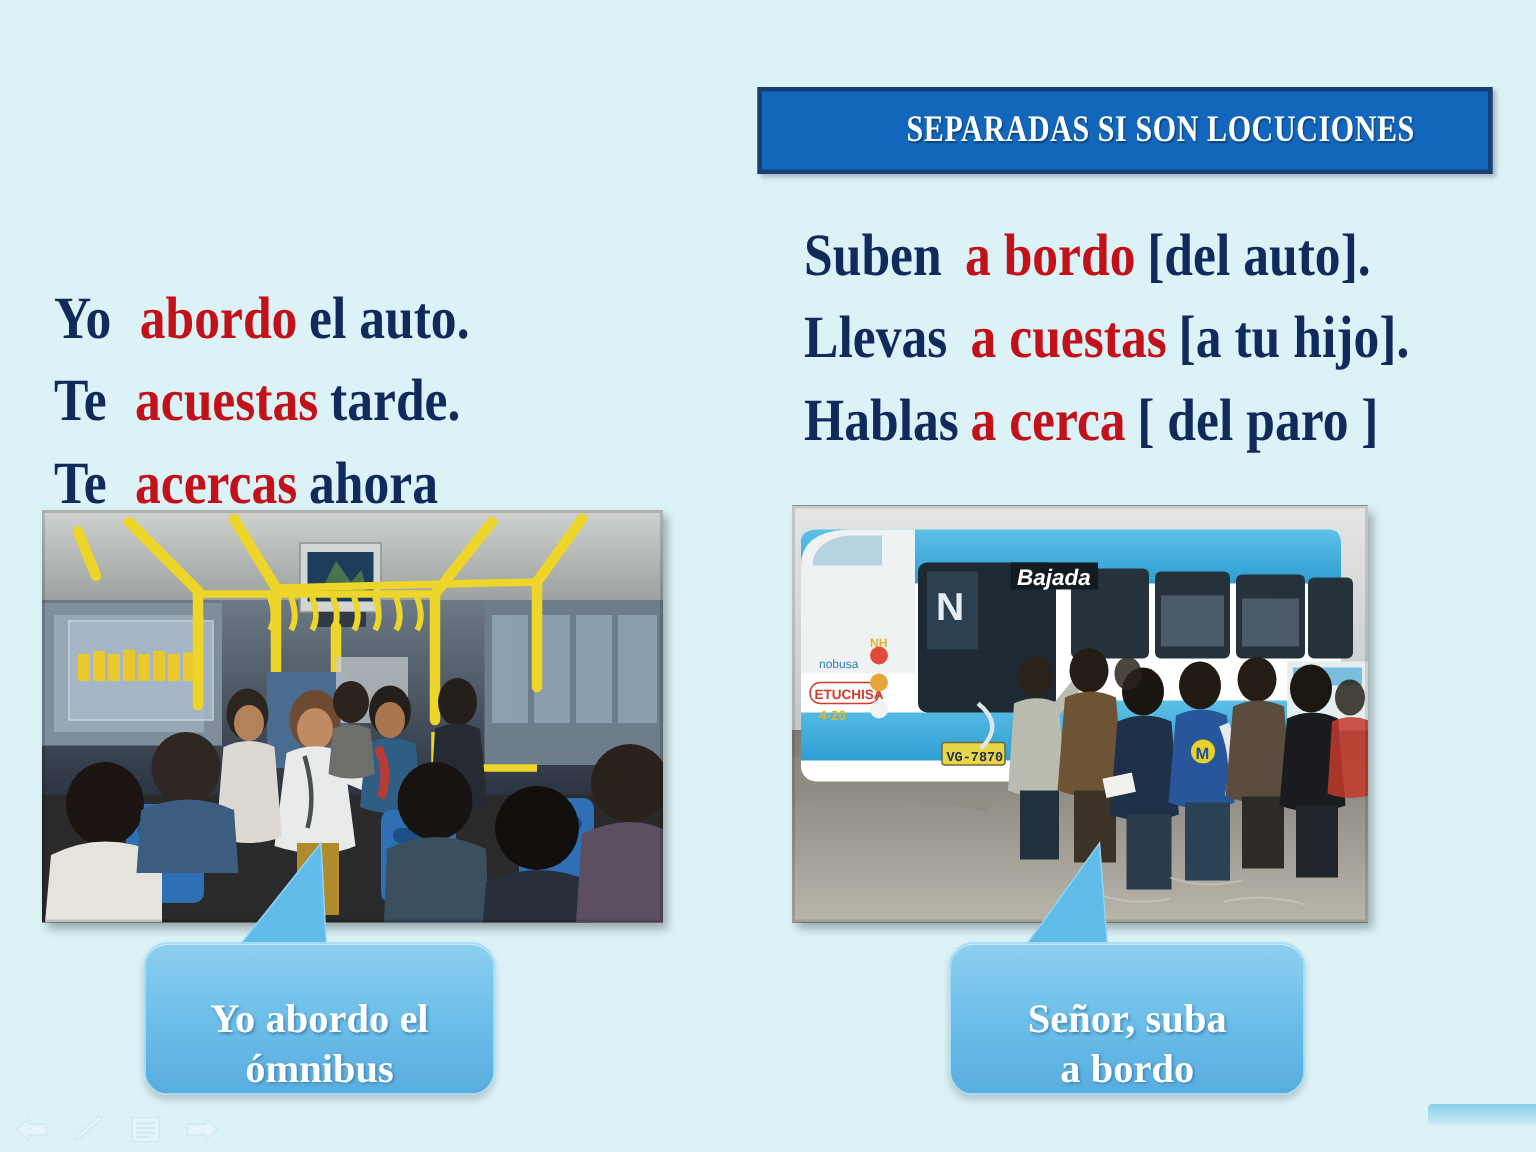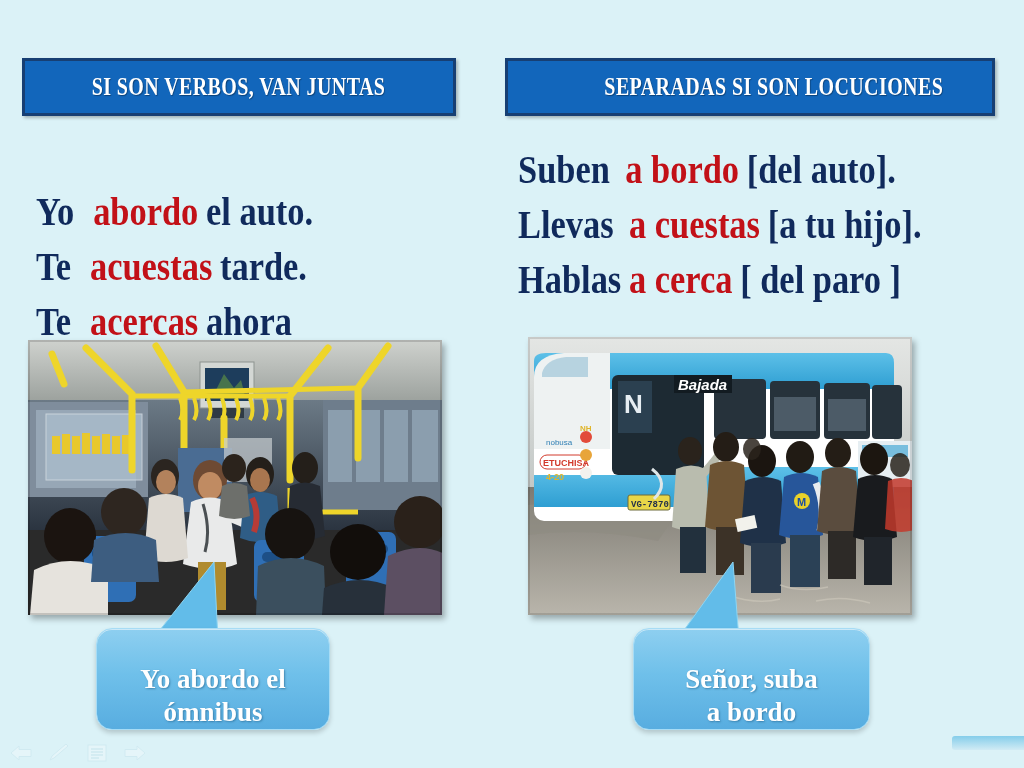--- a/index.html
+++ b/index.html
@@ -54,21 +54,21 @@
     transform: scaleX(0.86);
     transform-origin: left center;
     white-space: nowrap;
   }
   .hl { color: #c21118; }
   .nv { color: #102a5c; }
   .sp-wide { display: inline-block; width: 22px; }
   .sp-thin { display: inline-block; width: 9px; }
 
   #sentences-left  { left: 36px;  top: 142px; margin-top: 42px; }
-  #sentences-right { left: 518px; top: 142px; }
+  #sentences-right { left: 536px; top: 142px; }
 
   
   .photo {
     position: absolute;
     box-shadow: 3px 4px 6px rgba(0,0,0,0.30);
     overflow: hidden;
     background: #2a2a2a;
   }
   #photo-left  { left: 28px;  top: 340px; width: 414px; height: 275px; }
   #photo-right { left: 528px; top: 337px; width: 384px; height: 278px; }
@@ -130,23 +130,20 @@
     background: linear-gradient(180deg, #76c7e8 0%, #cfeaf4 100%);
     border-radius: 3px 0 0 3px;
     opacity: 0.85;
   }
 </style>
 </head>
 <body>
 
 <div id="slide">
 
-  <div class="banner" id="banner-left">
-    <span class="banner-label">SI SON VERBOS, VAN JUNTAS</span>
-  </div>
   <div class="banner" id="banner-right">
     <span class="banner-label">SEPARADAS SI SON LOCUCIONES</span>
   </div>
 
   <div class="sentences" id="sentences-left">
     <div class="sentence-line">
       <span class="nv">Yo</span><span class="sp-wide"></span><span class="hl">abordo</span><span class="sp-thin"></span><span class="nv">el auto.</span>
     </div>
     <div class="sentence-line">
       <span class="nv">Te</span><span class="sp-wide"></span><span class="hl">acuestas</span><span class="sp-thin"></span><span class="nv">tarde.</span>

